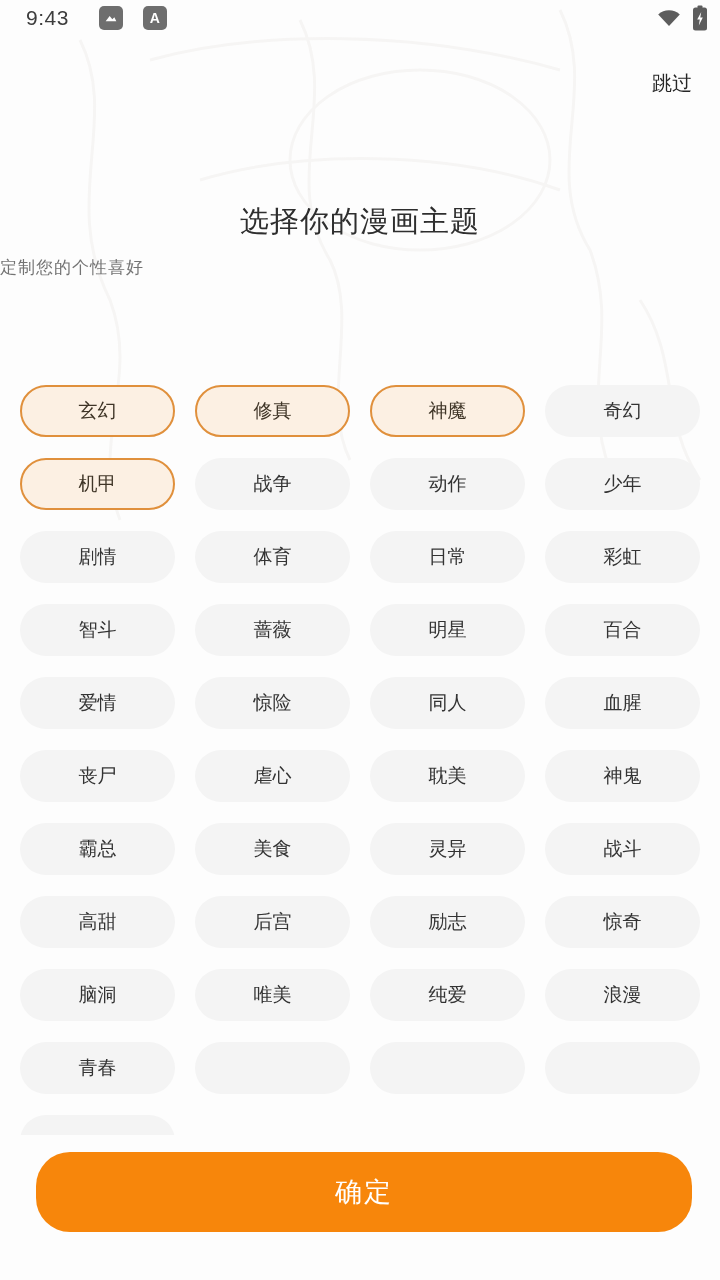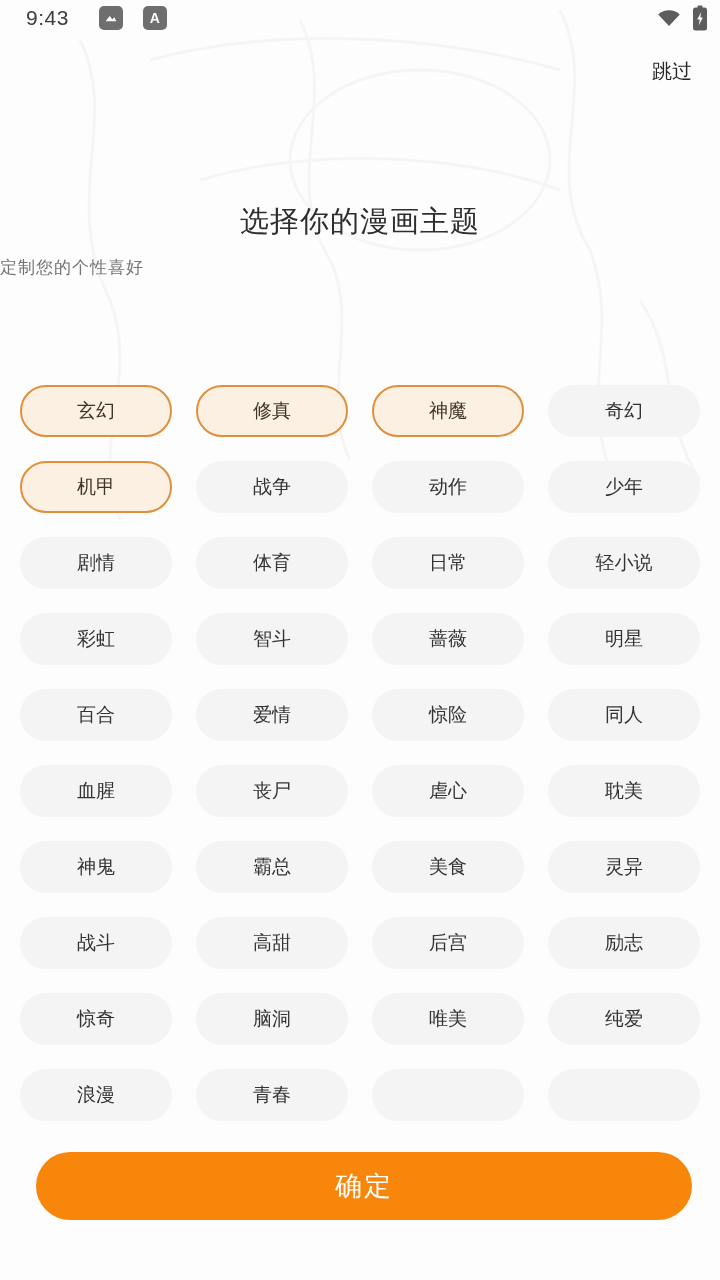--- a/index.html
+++ b/index.html
@@ -31,21 +31,21 @@
   .sb-right-icons { margin-left: auto; display: flex; gap: 10px; align-items: center; }
   .notif-chip {
     width: 24px; height: 24px; border-radius: 5px; background: #6e6e6e;
     display: flex; align-items: center; justify-content: center;
   }
   .notif-chip svg { display: block; }
   .notif-chip .a-glyph { color: #fff; font-size: 14px; font-weight: bold; line-height: 1; }
 
   
   .skip-button {
-    position: absolute; top: 58px; right: 28px;
+    position: absolute; top: 70px; right: 28px;
     background: none; border: none;
     font-size: 20px; color: #262626;
     font-family: inherit; cursor: pointer;
   }
 
   
   .page-title {
     position: absolute; top: 202px; left: 0; right: 0;
     text-align: center; font-size: 29px; font-weight: 500; color: #2e2e2e;
     letter-spacing: 1px;
@@ -59,21 +59,20 @@
 
   
   .tag-grid {
     position: absolute; top: 385px; left: 0; right: 0;
     height: 750px; overflow: hidden;
     display: grid;
     grid-template-columns: repeat(4, 1fr);
     column-gap: 20px; row-gap: 21px;
     padding: 0 20px;
     align-content: start;
-    gap: 24px;
   }
   .pill {
     height: 52px;
     border-radius: 26px;
     background: #f4f4f4;
     border: none;
     font-family: inherit;
     font-size: 19px;
     color: #333;
     display: flex; align-items: center; justify-content: center;
@@ -85,21 +84,21 @@
     border: 2px solid #e0903c;
     color: #3f3527;
   }
 
   
   .footer {
     position: absolute; left: 0; right: 0; bottom: 0; height: 145px;
     background: #fdfdfd;
   }
   .confirm-button {
-    position: absolute; left: 36px; right: 28px; top: 17px; height: 68px;
+    position: absolute; left: 36px; right: 28px; top: 17px; height: 80px;
     border: none; border-radius: 34px;
     background: #f7860b;
     color: #fff; font-size: 27px; font-family: inherit;
     letter-spacing: 2px;
     cursor: pointer;
   }
 </style>
 </head>
 <body>
 
@@ -153,21 +152,20 @@
     <button class="pill selected">修真</button>
     <button class="pill selected">神魔</button>
     <button class="pill">奇幻</button>
     <button class="pill selected">机甲</button>
     <button class="pill">战争</button>
     <button class="pill">动作</button>
     <button class="pill">少年</button>
     <button class="pill">剧情</button>
     <button class="pill">体育</button>
     <button class="pill">日常</button>
-    <button class="pill">轻小说</button>
     <button class="pill">彩虹</button>
     <button class="pill">智斗</button>
     <button class="pill">蔷薇</button>
     <button class="pill">明星</button>
     <button class="pill">百合</button>
     <button class="pill">爱情</button>
     <button class="pill">惊险</button>
     <button class="pill">同人</button>
     <button class="pill">血腥</button>
     <button class="pill">丧尸</button>

